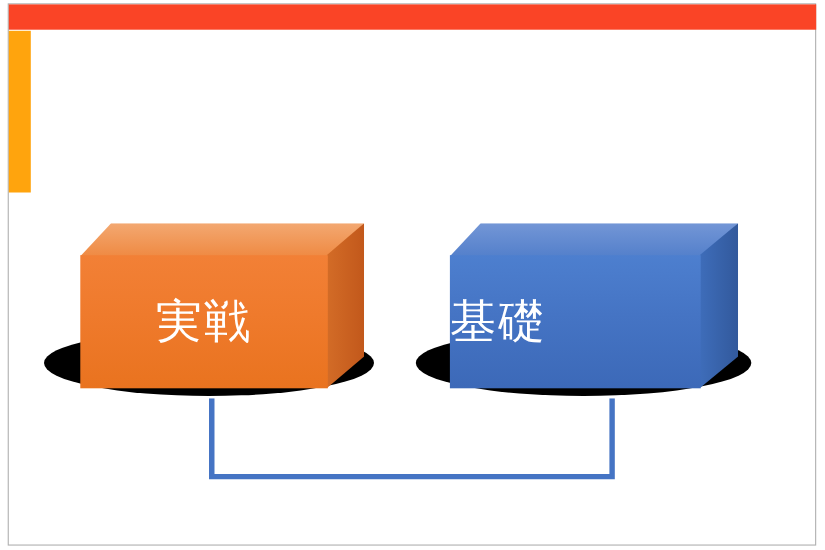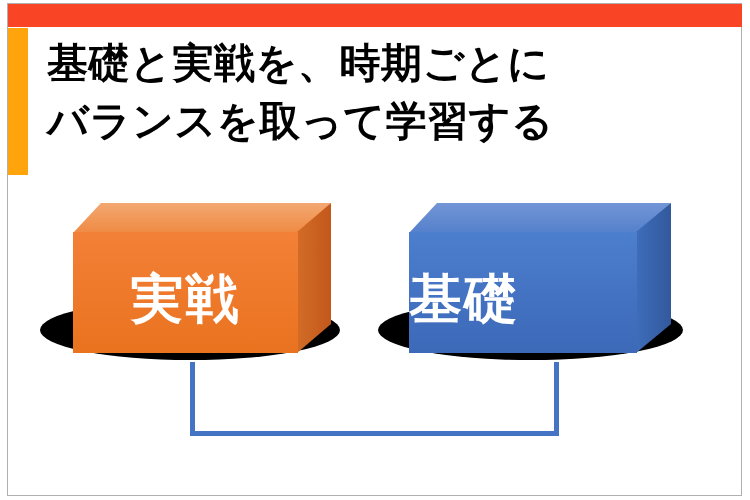--- a/index.html
+++ b/index.html
@@ -82,22 +82,22 @@
   .face-top {
     z-index: 2;
   }
   .face-side {
     z-index: 2;
   }
   .box-label {
     position: absolute;
     z-index: 5;
     color: #ffffff;
-    font-size: 53px;
-    font-weight: bold;
+    font-size: 42px;
+    font-weight: normal;
     letter-spacing: 2px;
     white-space: nowrap;
   }
 
   
   #box-practice .box-shadow-ellipse {
     left: 40px;  top: 300px;  width: 300px; height: 60px;
   }
   #box-practice .face-front {
     left: 73px; top: 232px; width: 225px; height: 121px;
@@ -144,22 +144,20 @@
 </head>
 <body>
 
 <div id="slide">
 
   <div class="slide-frame"></div>
 
   <div class="header-bar"></div>
   <div class="accent-bar"></div>
 
-  <div class="title">基礎と実戦を、時期ごとに
-バランスを取って学習する</div>
 
   <div class="box3d" id="box-practice">
 
     <div class="box-shadow-ellipse"></div>
 
     <svg class="face face-top" viewBox="0 0 258 30" preserveAspectRatio="none">
       <defs>
         <linearGradient id="gOrangeTop" x1="0" y1="1" x2="0" y2="0">
           <stop offset="0%" stop-color="#ef8a43"></stop>
           <stop offset="100%" stop-color="#f3a871"></stop>

